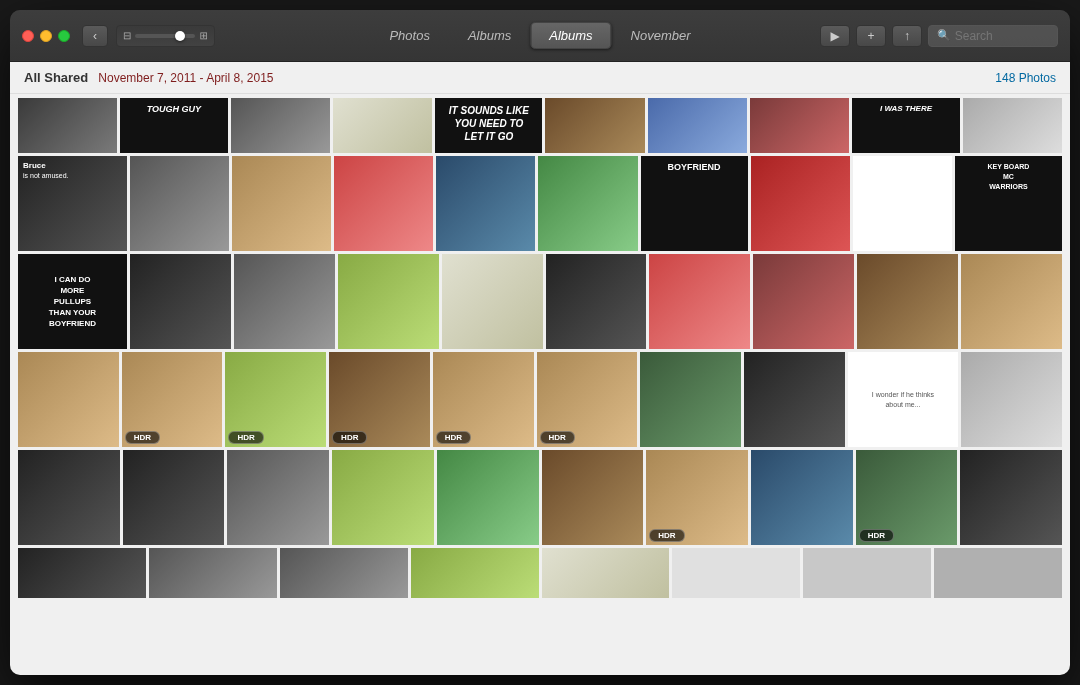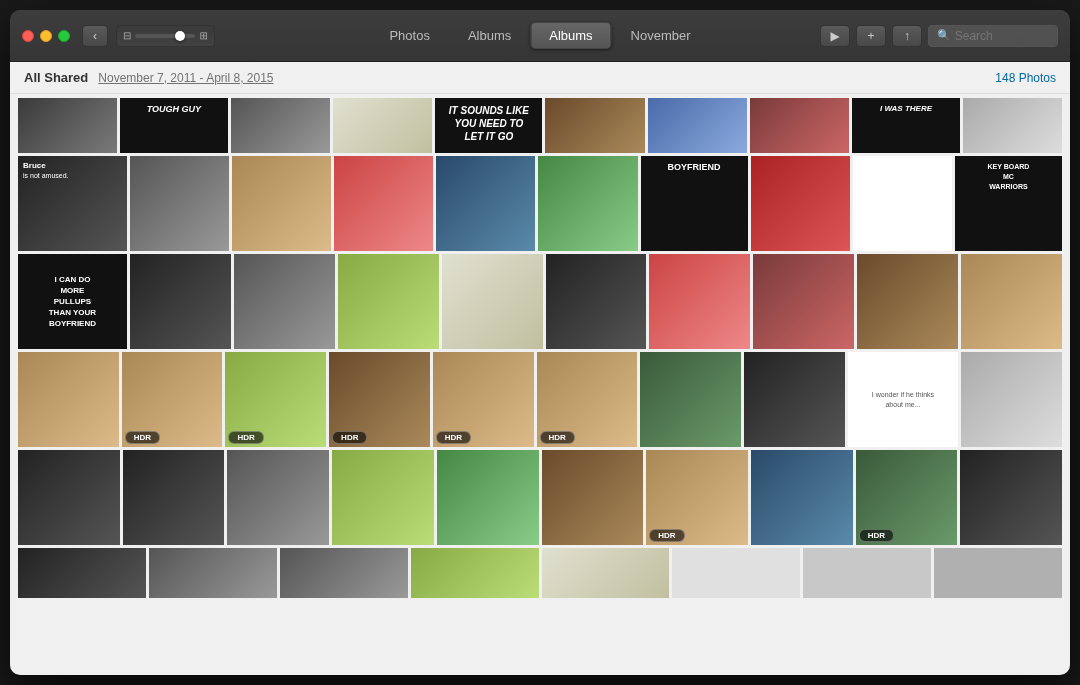--- a/index.html
+++ b/index.html
@@ -83,20 +83,21 @@
       box-shadow: 0 1px 3px rgba(0,0,0,0.5);
     }
     .slider-icon {
       color: #aaa; font-size: 10px;
     }
     .tabs-center {
       position: absolute;
       left: 50%; transform: translateX(-50%);
       display: flex;
       gap: 0;
+      font-style: italic;
     }
     .tab {
       padding: 5px 18px;
       font-size: 13px;
       color: #bbb;
       cursor: pointer;
       border-radius: 5px;
       border: 1px solid transparent;
     }
     .tab.active {
@@ -156,22 +157,21 @@
       align-items: center;
       gap: 10px;
     }
     .breadcrumb-all-photos {
       font-size: 13px;
       font-weight: 600;
       color: #333;
     }
     .breadcrumb-dates {
       font-size: 12px;
-      color: #737373;
-      text-decoration: underline;
+      color: #7f1d1d;
     }
     .breadcrumb-count {
       font-size: 12px;
       color: #0369a1;
       margin-left: 24px;
     }
     
     .photo-grid-container {
       flex: 1;
       background: #f0f0f0;

